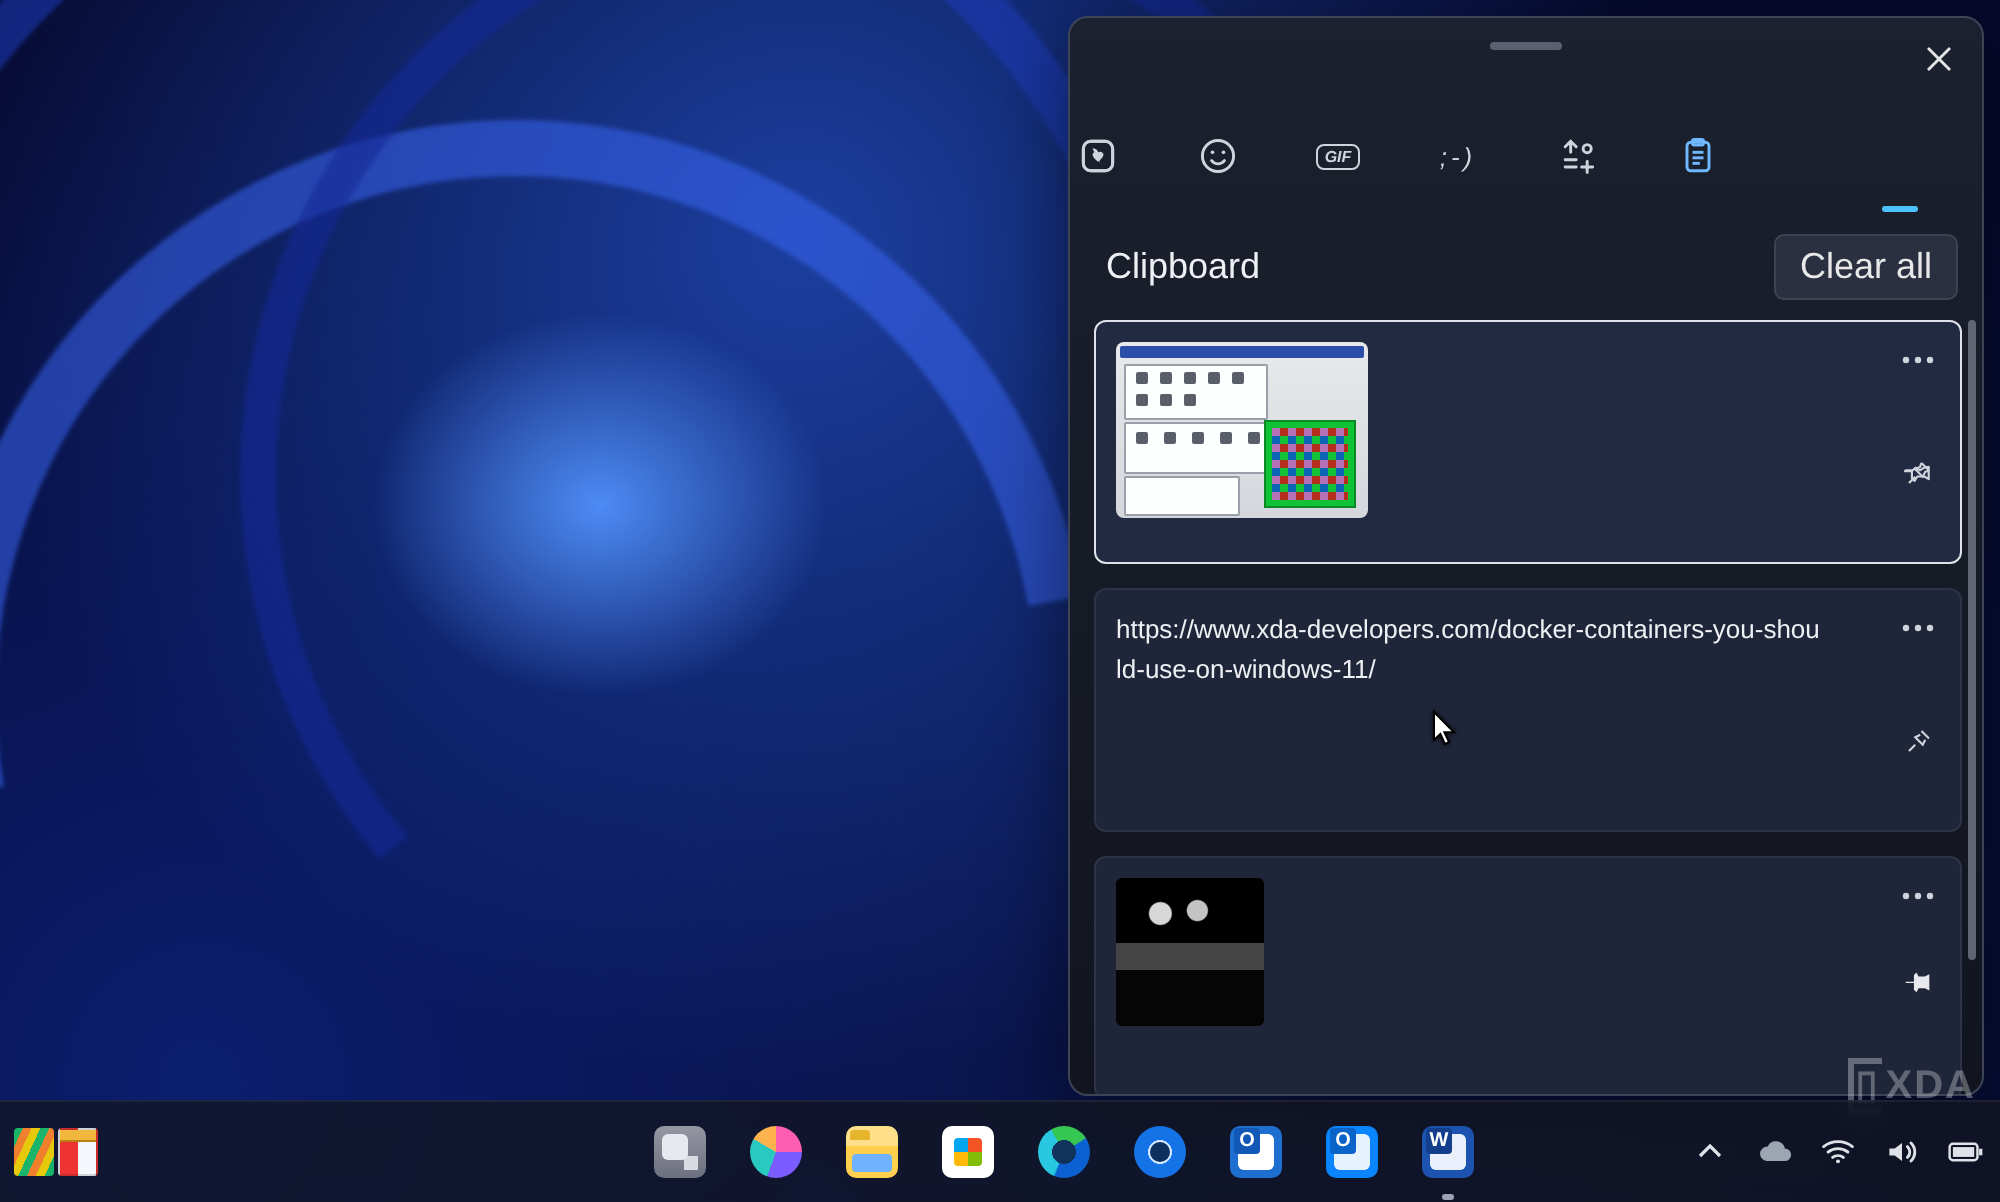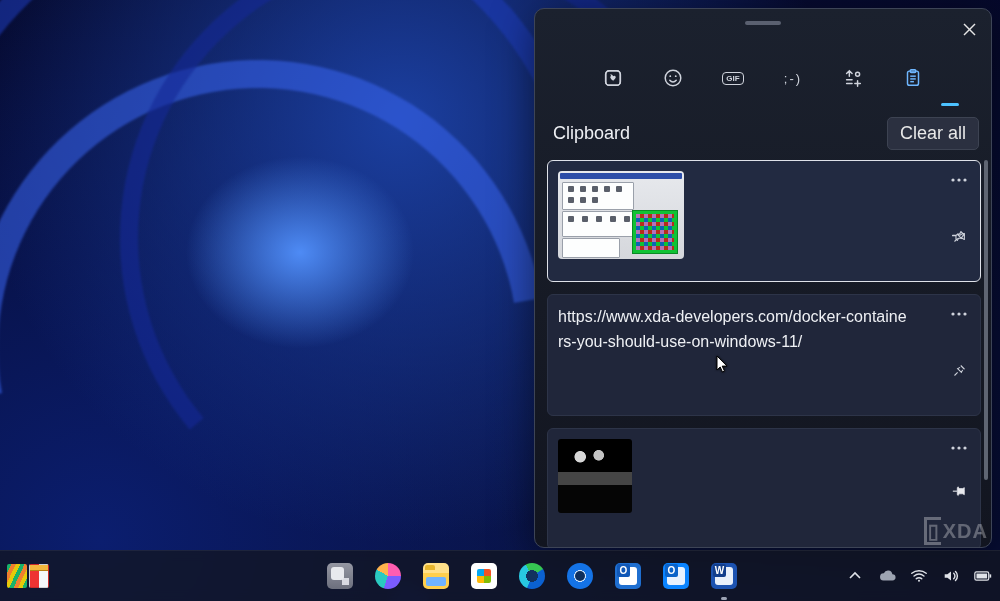--- a/index.html
+++ b/index.html
@@ -26,21 +26,21 @@
     background:linear-gradient(180deg,#1b212e 0%, #161a25 55%, #121520 100%);
     border:1px solid #3d4456;border-radius:10px;color:#e8e8e8;
     box-shadow:0 10px 40px rgba(0,0,0,.5);
     display:flex;flex-direction:column;
   }
   .popup-top{position:relative;height:22px;}
   .grip{position:absolute;left:50%;top:12px;transform:translateX(-50%);width:36px;height:4px;background:#5a6070;border-radius:3px;}
   .close-btn{position:absolute;top:8px;right:10px;width:24px;height:24px;display:flex;align-items:center;justify-content:center;cursor:pointer;border-radius:4px;}
   .x-line{stroke:#e5e5e5;stroke-width:1.4;}
 
-  .tabs{display:flex;gap:32px;justify-content:center;align-items:center;margin-top:24px;height:46px;}
+  .tabs{display:flex;gap:32px;justify-content:flex-start;align-items:center;margin-top:24px;height:46px;font-style:italic;}
   .tab-btn{width:28px;height:28px;display:flex;align-items:center;justify-content:center;color:#cfd3dc;cursor:pointer;border-radius:4px;}
   .tab-btn svg{stroke:#cfd3dc;}
   .tab-btn.active svg, .tab-btn.active .giflabel{stroke:#6fb7ff;color:#6fb7ff;}
   .kao{font-size:13px;color:#cfd3dc;letter-spacing:2px;}
   .giflabel{font-size:8px;font-weight:700;color:#cfd3dc;border:1.5px solid #cfd3dc;border-radius:4px;padding:1px 3px;}
   .tab-underline{width:18px;height:3px;background:#4cc2ff;border-radius:2px;position:absolute;left:406px;top:94px;}
 
   .section-header{display:flex;align-items:center;justify-content:space-between;padding:10px 12px 10px 18px;margin-top:6px;}
   .section-title{font-size:18px;font-weight:400;color:#eef0f4;}
   .clear-btn{background:#2b3040;border:1px solid #3d4352;color:#e8e8e8;font-size:18px;padding:5px 12px;border-radius:5px;cursor:pointer;}
@@ -61,21 +61,21 @@
   .pm .w1{left:4px;top:11px;width:70px;height:26px;}
   .pm .w2{left:4px;top:40px;width:86px;height:24px;}
   .pm .w3{left:4px;top:67px;width:56px;height:18px;}
   .pm .sel{position:absolute;right:6px;bottom:5px;width:44px;height:42px;background:#10c235;border:1px solid #0a8a25;}
   .pm .sel::after{content:"";position:absolute;inset:3px;background:
       repeating-linear-gradient(90deg,#0a57c9 0 4px,transparent 4px 8px),
       repeating-linear-gradient(0deg,#d21515 0 4px,transparent 4px 8px);
       background-blend-mode:screen;opacity:.85;}
   .pm .dot{position:absolute;width:6px;height:6px;background:#5a5f6a;border-radius:1px;}
 
-  .url-text{font-size:16px;line-height:1.55;color:#eef0f4;max-width:352px;word-break:break-all;}
+  .url-text{font-size:13px;line-height:1.55;color:#eef0f4;max-width:352px;word-break:break-all;}
 
   .bwthumb{width:74px;height:74px;border-radius:3px;background:
      radial-gradient(circle at 30% 24%,#cfcfcf 0 7%,transparent 8%),
      radial-gradient(circle at 55% 22%,#bdbdbd 0 7%,transparent 8%),
      linear-gradient(180deg,#0c0c0c 0 44%, #4a4a4a 44% 62%, #101010 62% 100%);
      filter:grayscale(1) contrast(1.1);}
 
   
   .cursor{position:absolute;left:716px;top:355px;width:14px;height:20px;pointer-events:none;z-index:50;}
   .cursor svg{filter:drop-shadow(0 0 1px rgba(0,0,0,.9));}
@@ -120,21 +120,21 @@
   .outlook2::before{content:"";position:absolute;inset:4px;border-radius:3px;background:#e7f2ff;}
   .outlook2::after{content:"O";position:absolute;left:2px;top:1px;width:13px;height:13px;background:#0a63c9;color:#fff;font:700 10px/13px Arial;text-align:center;border-radius:2px;}
   .word{background:#1c52b0;border-radius:5px;position:relative;}
   .word::before{content:"";position:absolute;inset:4px;border-radius:3px;background:#e9f0fb;}
   .word::after{content:"W";position:absolute;left:2px;top:1px;width:13px;height:13px;background:#123e8c;color:#fff;font:700 10px/13px Arial;text-align:center;border-radius:2px;}
   .running{position:relative;}
   .running::after{content:"";position:absolute;left:50%;transform:translateX(-50%);bottom:-4px;width:6px;height:3px;background:#9ca3b4;border-radius:2px;}
   .tb-right{margin-left:auto;display:flex;align-items:center;gap:14px;padding-right:8px;}
   .tray-ico{width:18px;height:18px;display:flex;align-items:center;justify-content:center;color:#dfe2e8;cursor:pointer;}
   .chev{width:16px;height:16px;}
-  .watermark{position:absolute;right:12px;bottom:60px;font:700 20px/1 Arial;color:rgba(255,255,255,.3);letter-spacing:1px;pointer-events:none;margin-top:32px;}
+  .watermark{position:absolute;right:12px;bottom:48px;font:700 20px/1 Arial;color:rgba(255,255,255,.3);letter-spacing:1px;pointer-events:none;margin-top:32px;}
   .watermark .open{border:3px solid rgba(255,255,255,.32);padding:0 1px;margin-right:2px;border-right:none;}
   .pin-svg{width:15px;height:15px;}
 </style>
 </head>
 <body>
 
 <div class="desktop">
   <div class="rib a"></div>
   <div class="rib b"></div>
   <div class="rib c"></div>

